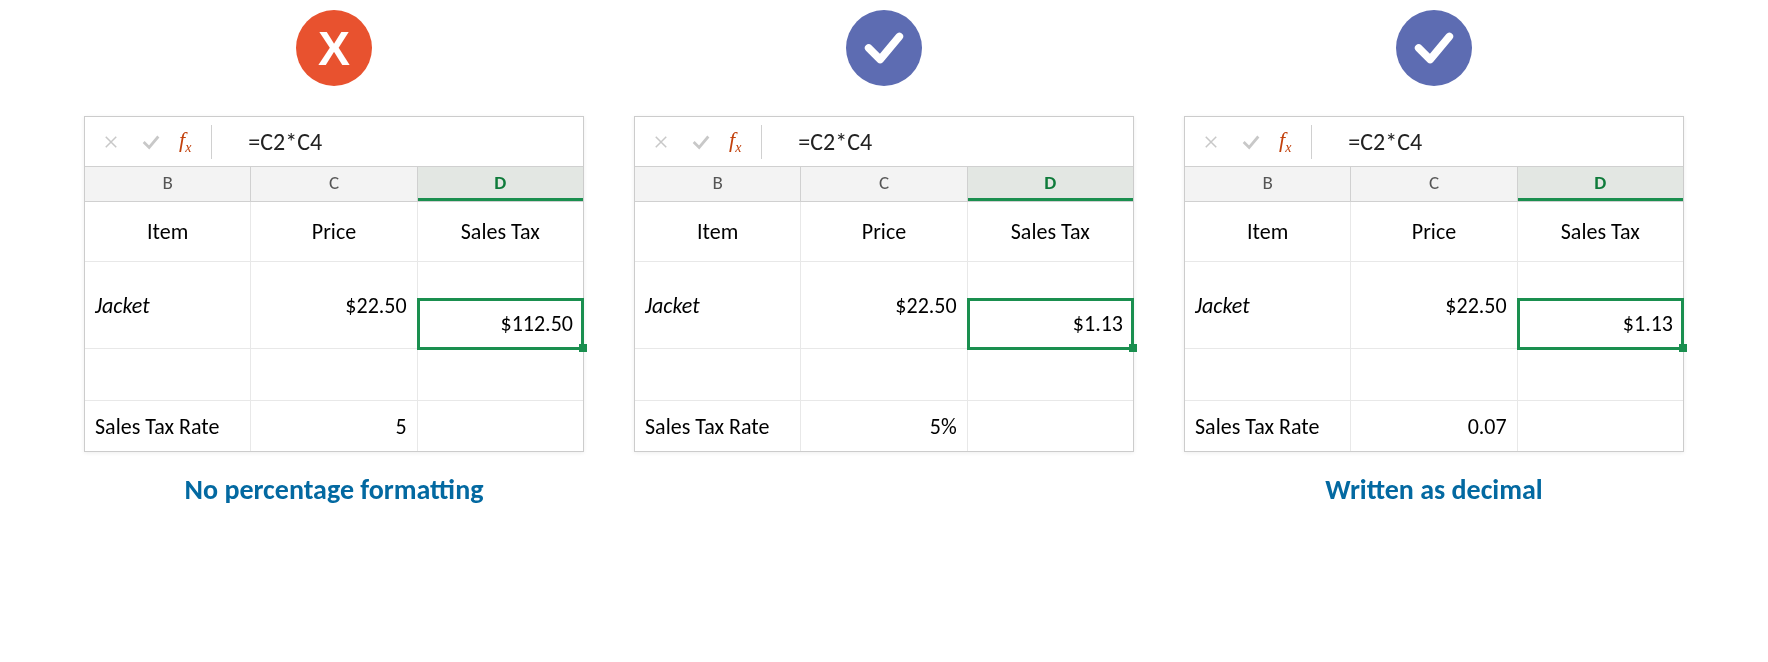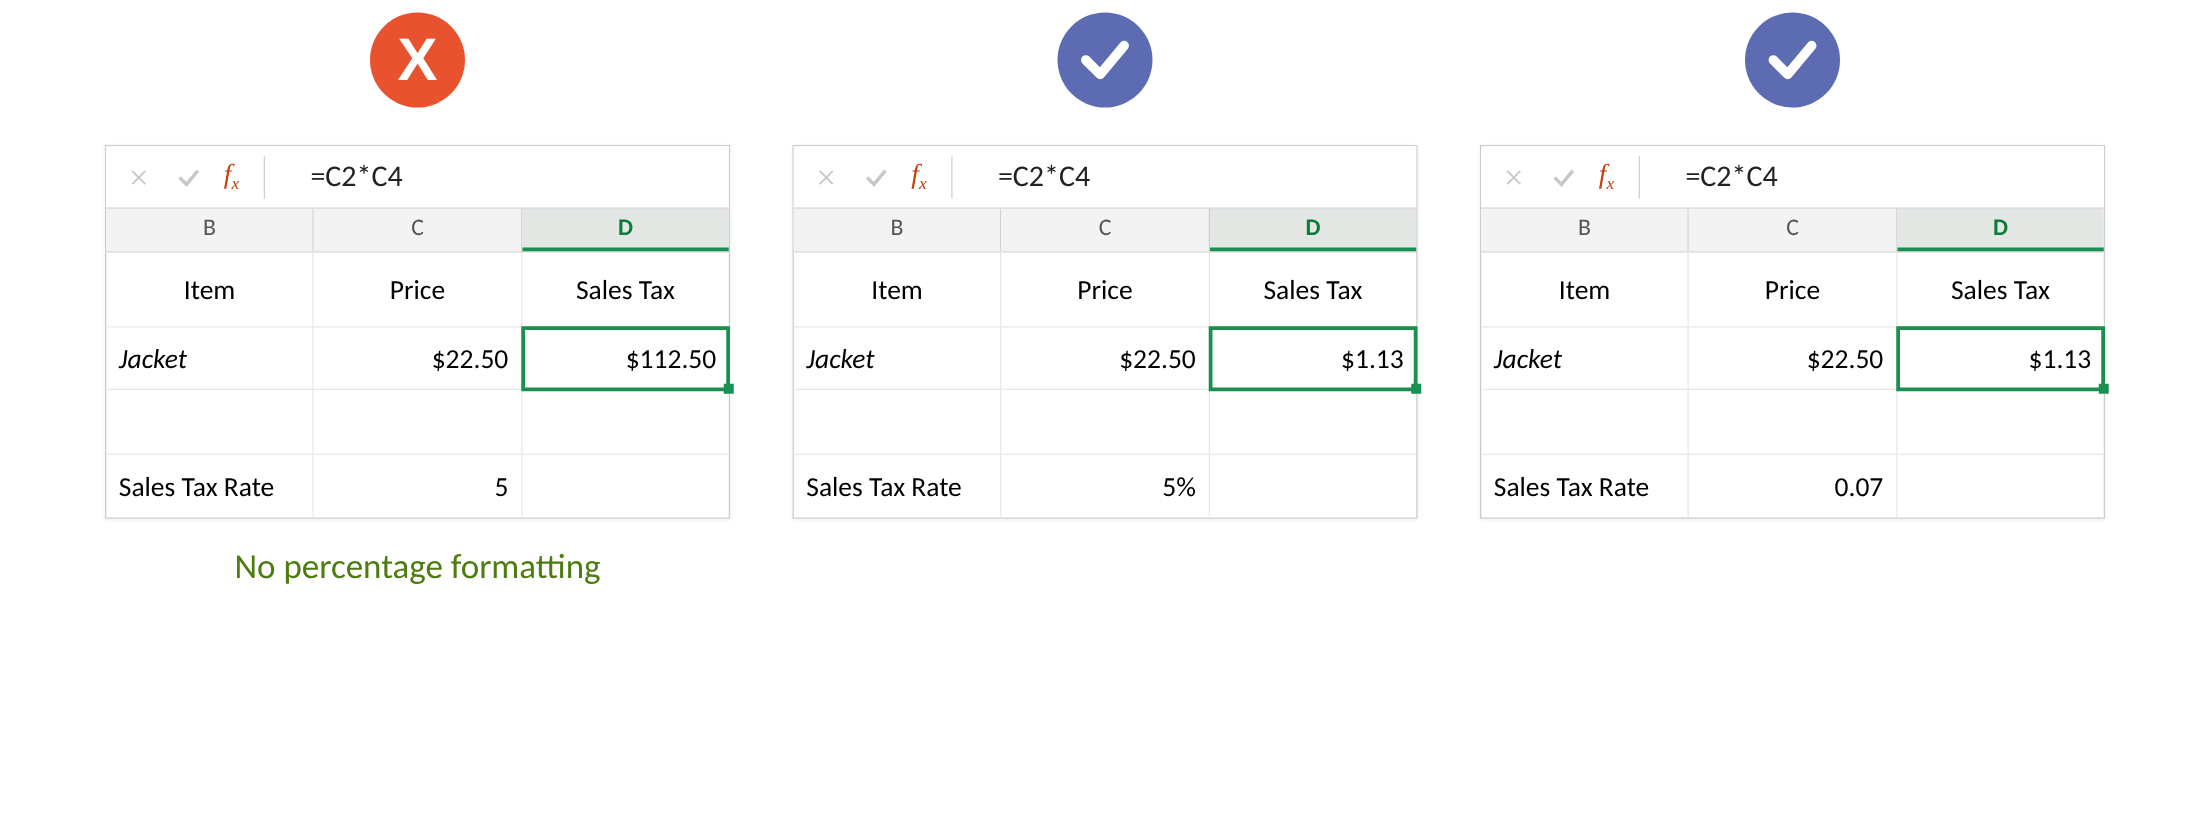--- a/index.html
+++ b/index.html
@@ -119,21 +119,21 @@
     font-family: Calibri, Arial, sans-serif;
     min-height: 50px;
     display: flex;
     align-items: center;
     position: relative;
   }
   .cell:last-child { border-right: none; }
   .r-head .cell { font-weight: 400; justify-content: center; height: 60px;}
   .r-data .cell:nth-child(1){ justify-content: flex-start; font-style: italic;}
   .r-data .cell:nth-child(2){ justify-content: flex-end;}
-  .r-data .cell:nth-child(3){ justify-content: flex-end;}
+  .r-data .cell:nth-child(3){ justify-content: flex-end; margin-top: 37px;}
   .r-rate .cell:nth-child(1){ justify-content: flex-start;}
   .r-rate .cell:nth-child(2){ justify-content: flex-end;}
   .r-empty .cell{ height: 52px;}
   .r-rate { border-bottom: none; }
   .r-rate .cell { border-bottom: none; }
   .selected-cell {
     outline: 3px solid #1a8f4f;
     outline-offset: -2px;
     z-index: 2;
   }
@@ -142,22 +142,22 @@
     right: -4px;
     bottom: -4px;
     width: 8px;
     height: 8px;
     background: #1a8f4f;
     z-index: 3;
   }
   .caption {
     margin-top: 20px;
     font-size: 28px;
-    font-weight: 400;
-    color: #4d7c0f;
+    font-weight: 700;
+    color: #0369a1;
     text-align: center;
   }
 </style>
 </head>
 <body>
 
 <div class="container">
 
   <div class="panel">
     <div class="badge badge-x">X</div>
@@ -306,15 +306,16 @@
         <div class="cell"></div>
         <div class="cell"></div>
         <div class="cell"></div>
       </div>
       <div class="row r-rate">
         <div class="cell">Sales Tax Rate</div>
         <div class="cell">0.07</div>
         <div class="cell"></div>
       </div>
     </div>
+    <div class="caption">Written as decimal</div>
   </div>
 
 </div>
 
 </body></html>

